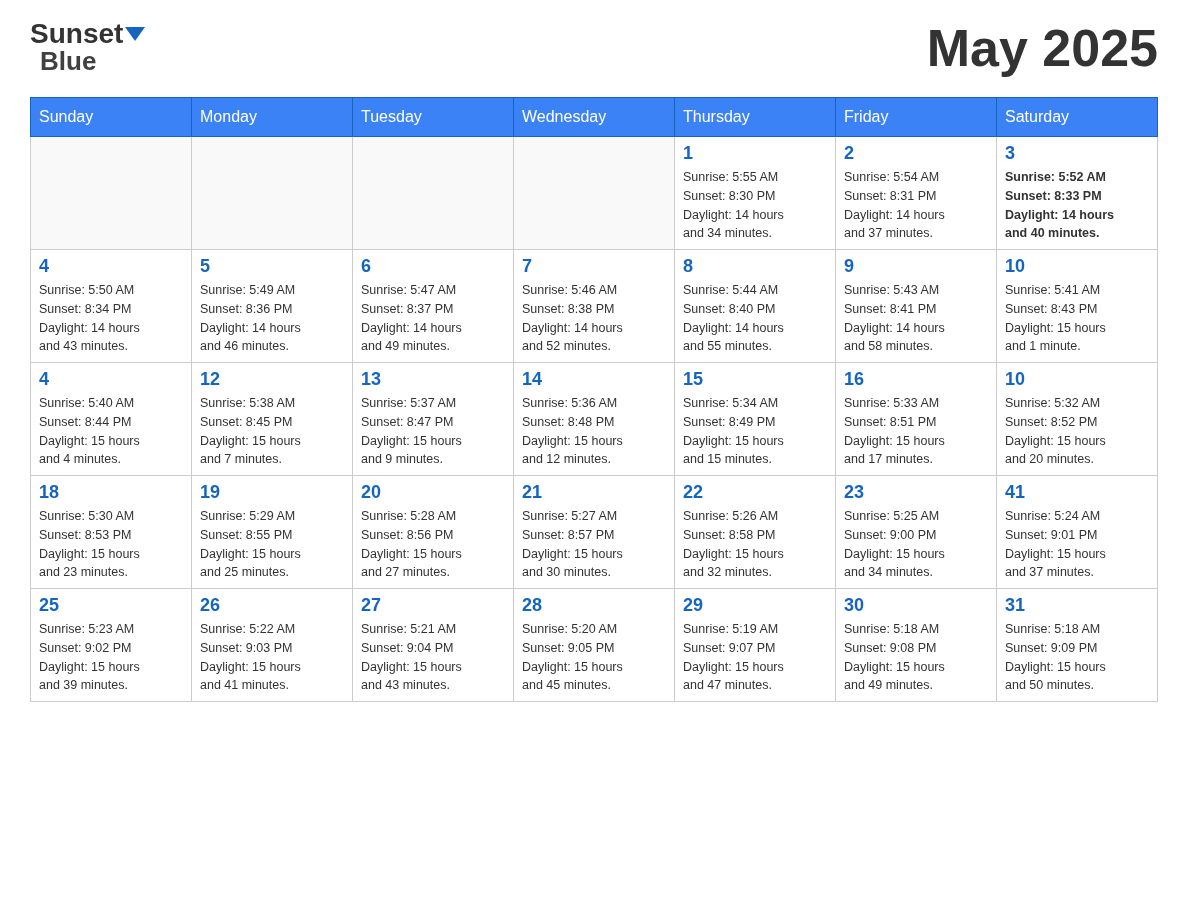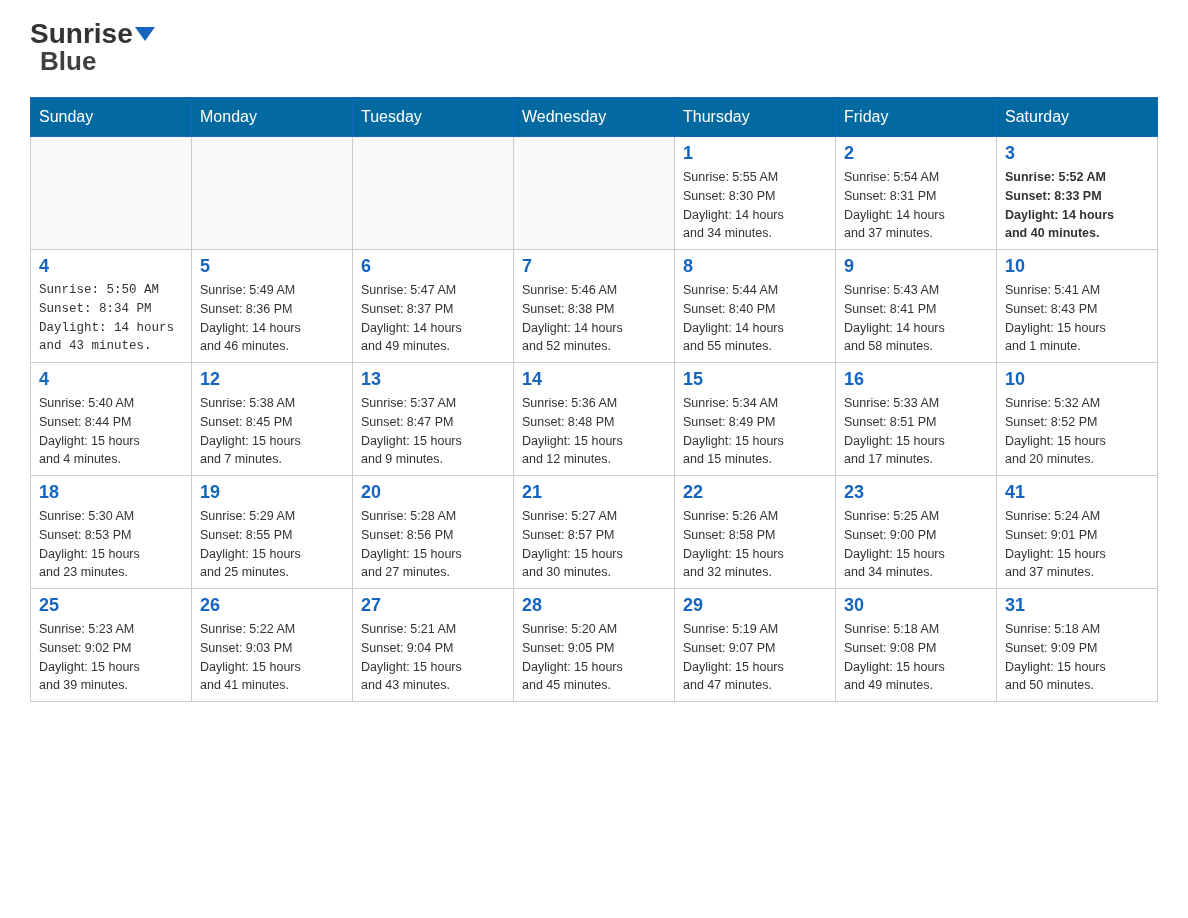--- a/index.html
+++ b/index.html
@@ -57,21 +57,21 @@
     .location-title {
       font-size: 22px;
       color: #555;
       margin-top: 4px;
     }
     .calendar {
       width: 100%;
       border-collapse: collapse;
     }
     .calendar th {
-      background-color: #0369a1;
+      background-color: #3b82f6;
       color: #fff;
       padding: 10px 8px;
       font-size: 16px;
       font-weight: normal;
       border: 1px solid #1565c0;
       text-align: left;
     }
     .calendar td {
       border: 1px solid #ccc;
       vertical-align: top;
@@ -97,26 +97,27 @@
     .calendar tr td {
       height: 110px;
     }
   </style>
 </head>
 <body>
 
 <div class="header">
   <div class="logo">
     <div style="display:flex;align-items:center;">
-      <span class="logo-general">Sunrise</span>
+      <span class="logo-general">Sunset</span>
       <span class="logo-triangle"></span>
     </div>
     <div class="logo-blue">Blue</div>
   </div>
   <div class="title-area">
+    <div class="month-title">May 2025</div>
   </div>
 </div>
 
 <table class="calendar">
   <thead>
     <tr>
     <th>Sunday</th>
         <th>Monday</th>
         <th>Tuesday</th>
         <th>Wednesday</th>
@@ -149,21 +150,21 @@
           <span class="day-number">3</span>
           <div class="day-info" style="white-space: pre-line; font-weight: bold;">Sunrise: 5:52 AM
 Sunset: 8:33 PM
 Daylight: 14 hours
 and 40 minutes.</div>
         </td>
       </tr>
       <tr>
         <td>
           <span class="day-number">4</span>
-          <div class="day-info" style="white-space: pre-line; font-family: Liberation Mono, monospace;">Sunrise: 5:50 AM
+          <div class="day-info" style="white-space: pre-line;">Sunrise: 5:50 AM
 Sunset: 8:34 PM
 Daylight: 14 hours
 and 43 minutes.</div>
         </td>
         <td>
           <span class="day-number">5</span>
           <div class="day-info" style="white-space: pre-line;">Sunrise: 5:49 AM
 Sunset: 8:36 PM
 Daylight: 14 hours
 and 46 minutes.</div>

